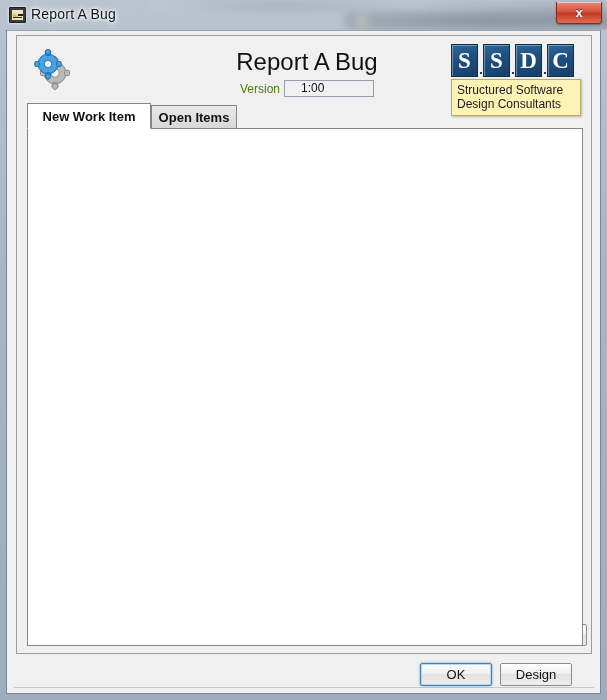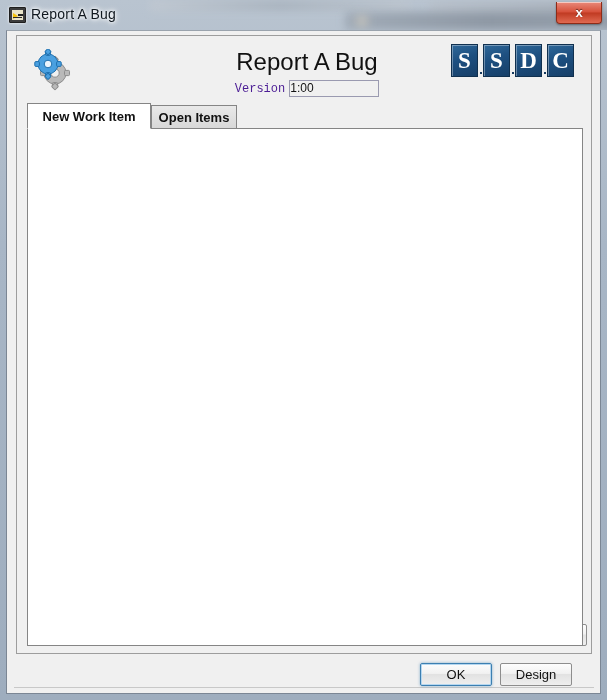--- a/index.html
+++ b/index.html
@@ -95,25 +95,25 @@
   #gears { position:absolute; left:16px; top:13px; width:42px; height:42px; }
 
   #app-title {
     position:absolute; left:150px; top:12px; width:280px;
     text-align:center; font-size:24px; color:#111; font-weight:normal;
   }
   #version-row {
     position:absolute; left:150px; top:44px; width:280px;
     display:flex; align-items:center; justify-content:center;
   }
-  #version-label { font-size:12px; color:#4c1d95; margin-right:4px;font-family:Liberation Mono, monospace; }
+  #version-label { font-size:12px; color:#4d7c0f; margin-right:4px; }
   #version-field {
     width:90px; height:17px; line-height:15px;
     border:1px solid #9a9ab0; background:#f0f0f0;
-    font-size:12px; color:#111; padding:0 0;
+    font-size:12px; color:#111; padding:0 16px;
   }
 
   
   #logo { position:absolute; left:434px; top:8px; width:130px; }
   #logo-squares { display:flex; align-items:flex-end; }
   .ls-wrap{ display:flex; align-items:flex-end; }
   .logo-sq {
     width:27px; height:33px;
     background: linear-gradient(160deg,#2f6899 0%,#1d4f80 45%,#173f68 100%);
     border:1px solid #10304f;
@@ -323,20 +323,24 @@
           <div class="ls-wrap">
             <div class="logo-sq">D</div>
             <div class="logo-dot">
                 <i></i>
               </div>
           </div>
           <div class="ls-wrap">
             <div class="logo-sq">C</div>
           </div>
         </div>
+        <div id="logo-tag">
+          <div>Structured Software</div>
+          <div>Design Consultants</div>
+        </div>
       </div>
 
       <div id="tabs">
         <div class="tab active">New Work Item</div>
         <div class="tab inactive">Open Items</div>
       </div>
 
       <div id="tab-body"></div>
 
       <div class="field-label" style="left:30px; top:112px;">ProductName</div>

